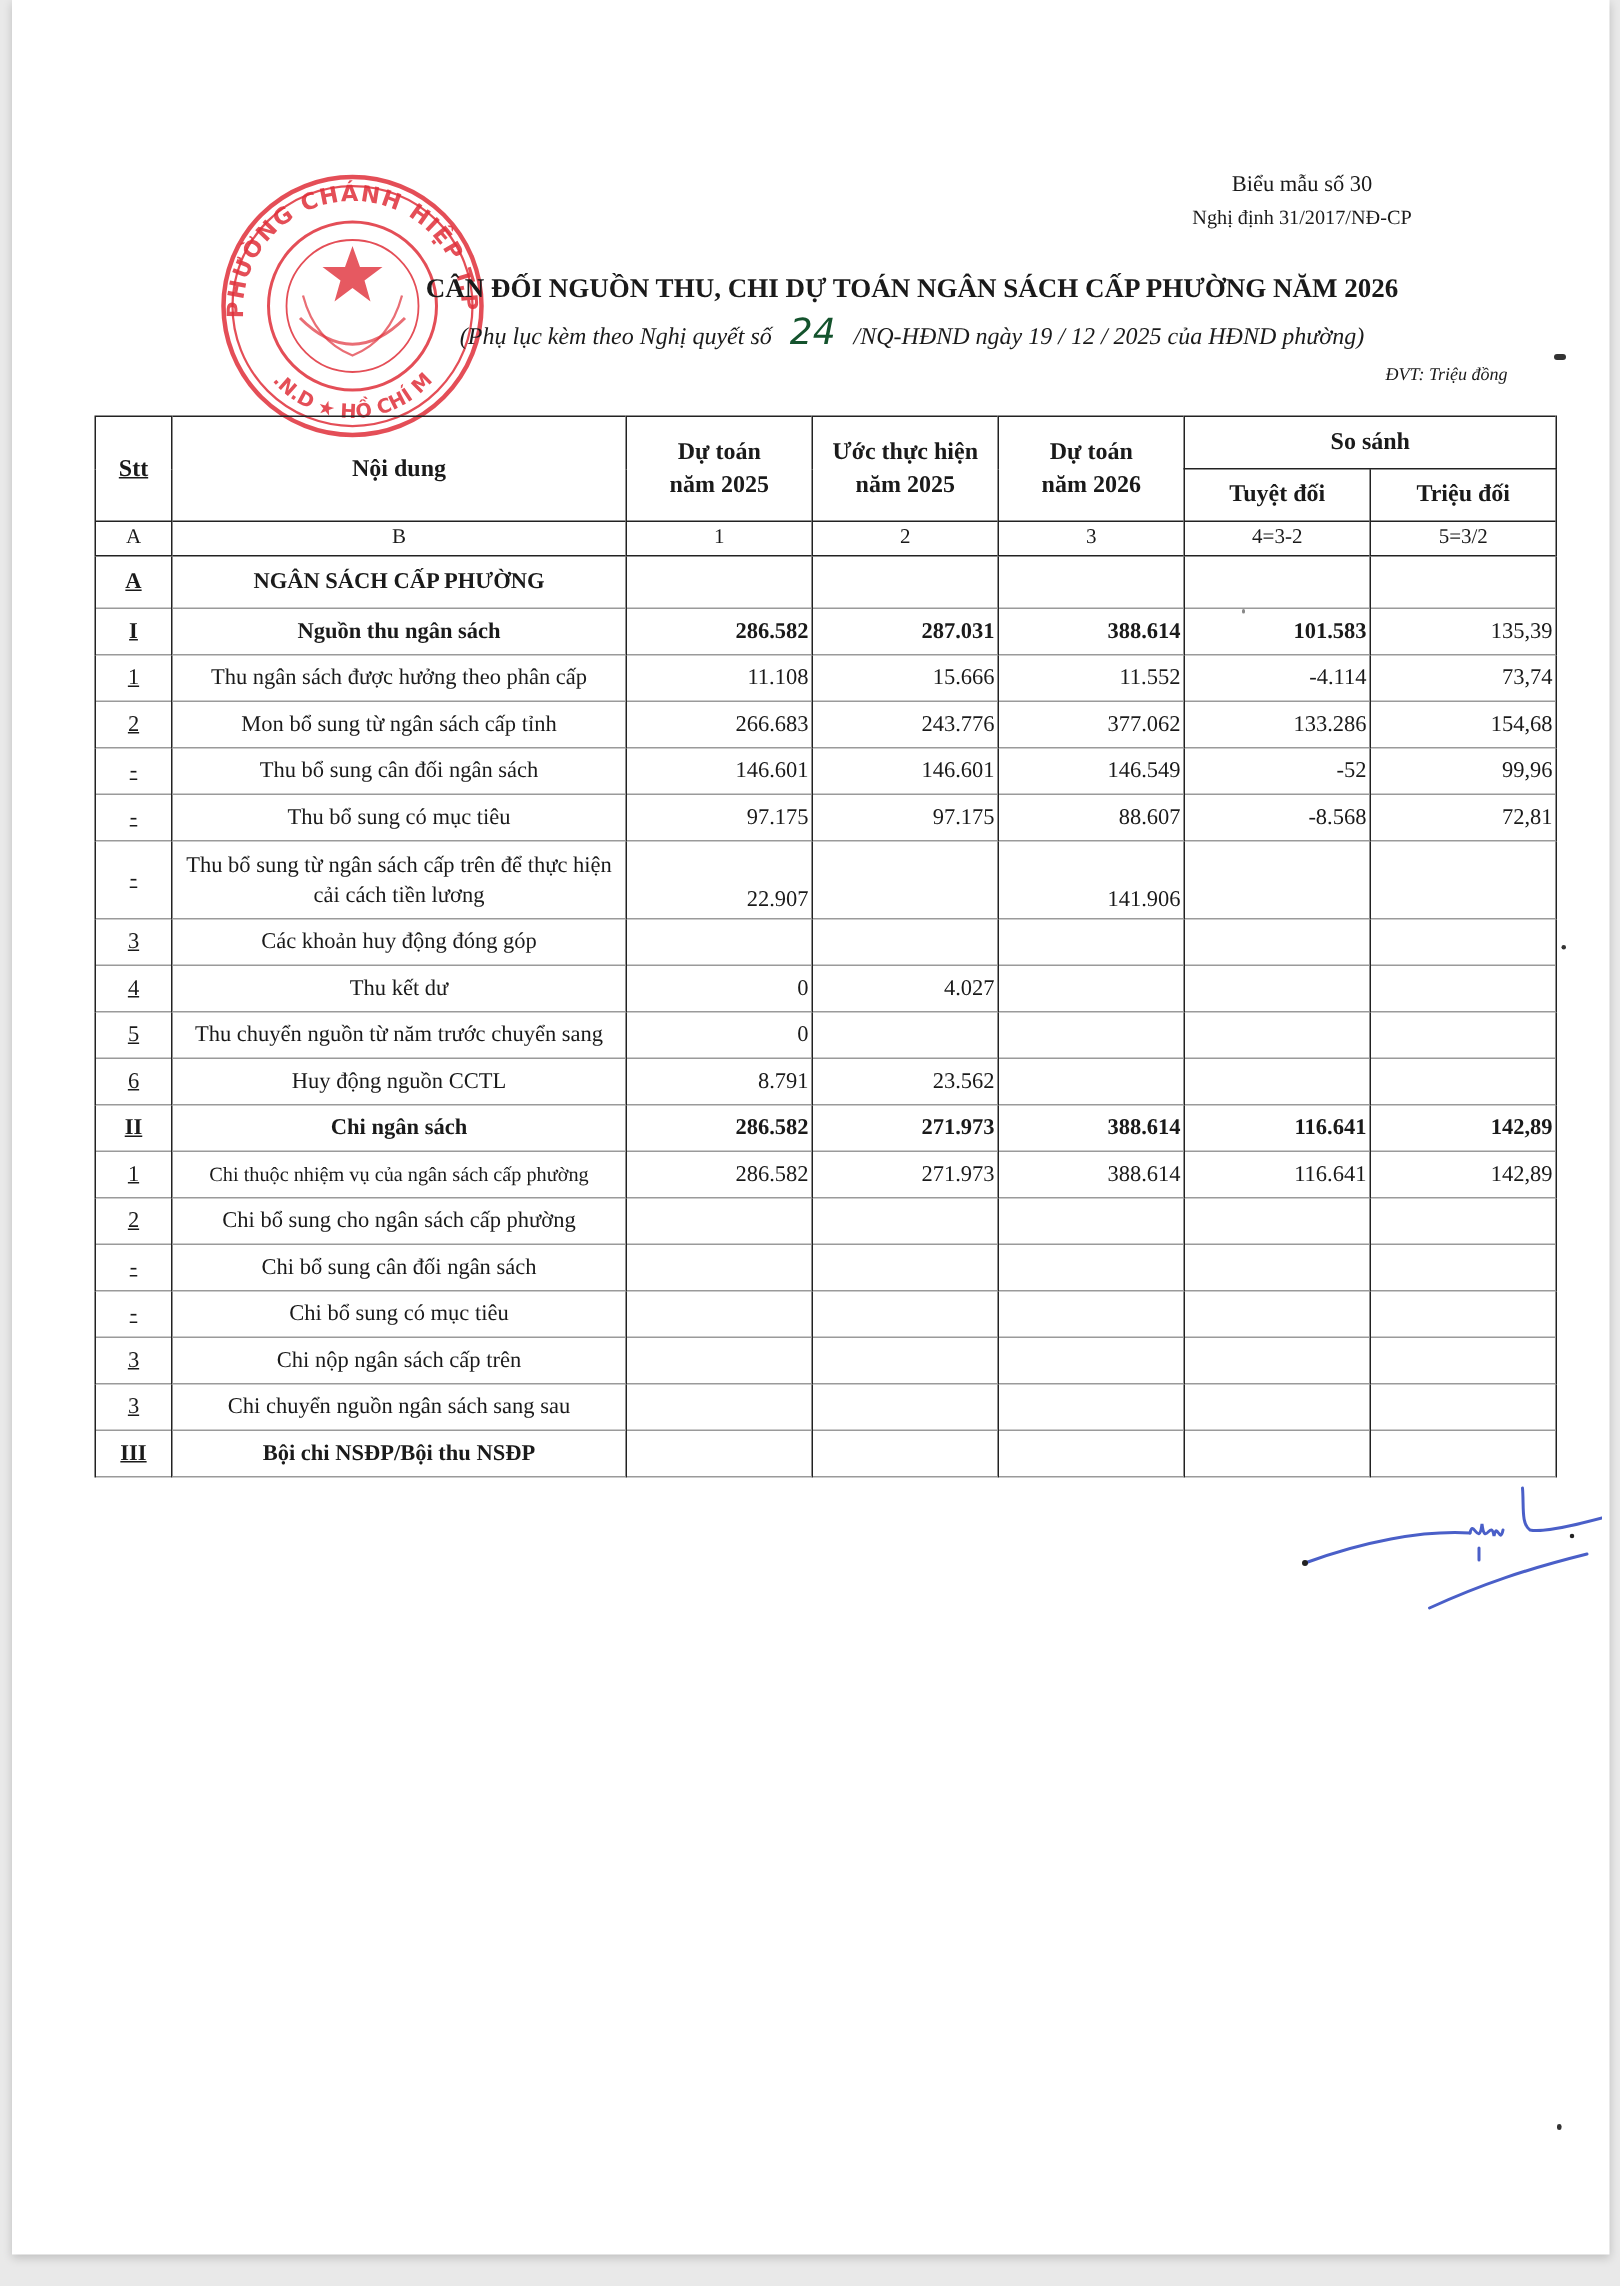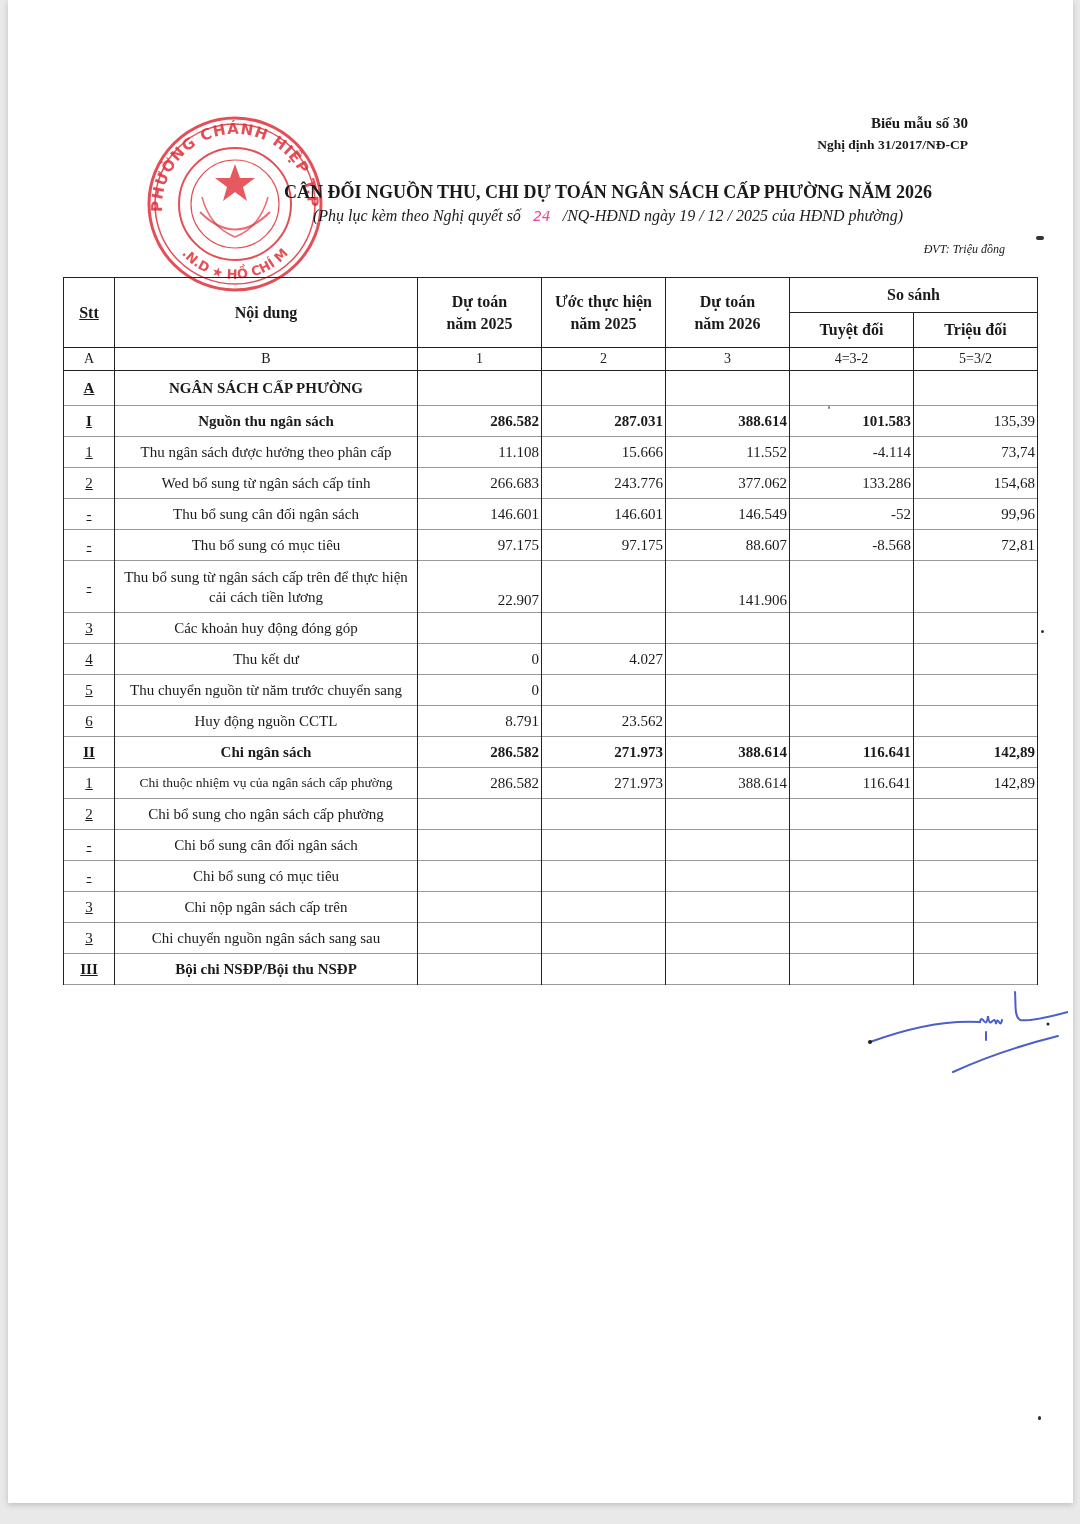--- a/index.html
+++ b/index.html
@@ -4,25 +4,25 @@
 <style>
   html, body { margin:0; padding:0; }
   body {
     width:1080px; height:1524px; background:#e9e9e9; position:relative; overflow:hidden;
     font-family:"Liberation Serif","DejaVu Serif",serif; color:#1a1a1a;
   }
   .page {
     position:absolute; left:8px; top:0; width:1065px; height:1503px; background:#ffffff;
     box-shadow: 0 2px 6px rgba(0,0,0,0.18);
   }
-  .form-no { position:absolute; left:760px; top:112px; width:200px; text-align:right; font-weight:bold; font-size:15px; line-height:22px; }
+  .form-no { position:absolute; left:760px; top:112px; width:200px; text-align:center; font-weight:normal; font-size:15px; line-height:22px; }
   .form-no div { white-space:nowrap; }
   .title { position:absolute; left:130px; top:182px; width:940px; text-align:center; font-weight:bold; font-size:18px; white-space:nowrap; }
   .subtitle { position:absolute; left:130px; top:207px; width:940px; text-align:center; font-style:italic; font-size:16px; white-space:nowrap; }
-  .subtitle .hand { color:#ec4899; font-family:"DejaVu Sans",sans-serif; font-style:italic; font-size:14px; padding:0 8px; }
+  .subtitle .hand { color:#14532d; font-family:"DejaVu Sans",sans-serif; font-style:italic; font-size:24px; padding:0 8px; }
   .unit { position:absolute; right:68px; top:242px; font-style:italic; font-size:12px; }
   table.budget {
     position:absolute; left:55px; top:277px; border-collapse:collapse; font-size:15px;
   }
   table.budget td, table.budget th { border-left:1.6px solid #222; border-right:1.6px solid #222; padding:0 2px; height:30px; }
   table.budget tr { border-bottom:1px solid #9a9a9a; }
   table.budget thead tr { border-bottom:1.5px solid #222; }
   table.budget thead th { font-weight:bold; font-size:16px; line-height:22px; text-align:center; padding:2px 3px; }
   table.budget thead tr.idx td { text-align:center; height:22px; font-size:14px; }
   table.budget thead tr.idx { border-bottom:1.6px solid #222; }
@@ -140,21 +140,21 @@
         <td class="c-stt">1</td>
         <td class="c-name">Thu ngân sách được hưởng theo phân cấp</td>
         <td class="c-num">11.108</td>
         <td class="c-num">15.666</td>
         <td class="c-num">11.552</td>
         <td class="c-num">-4.114</td>
         <td class="c-num">73,74</td>
       </tr>
       <tr>
         <td class="c-stt">2</td>
-        <td class="c-name">Wed bổ sung từ ngân sách cấp tỉnh</td>
+        <td class="c-name">Mon bổ sung từ ngân sách cấp tỉnh</td>
         <td class="c-num">266.683</td>
         <td class="c-num">243.776</td>
         <td class="c-num">377.062</td>
         <td class="c-num">133.286</td>
         <td class="c-num">154,68</td>
       </tr>
       <tr>
         <td class="c-stt">-</td>
         <td class="c-name">Thu bổ sung cân đối ngân sách</td>
         <td class="c-num">146.601</td>

